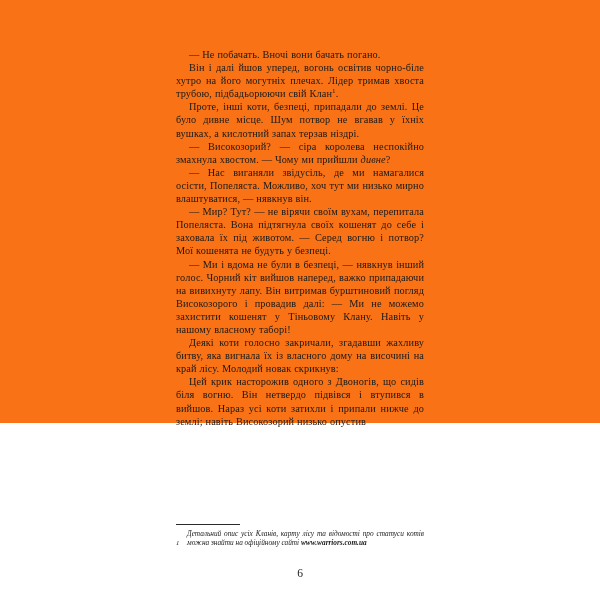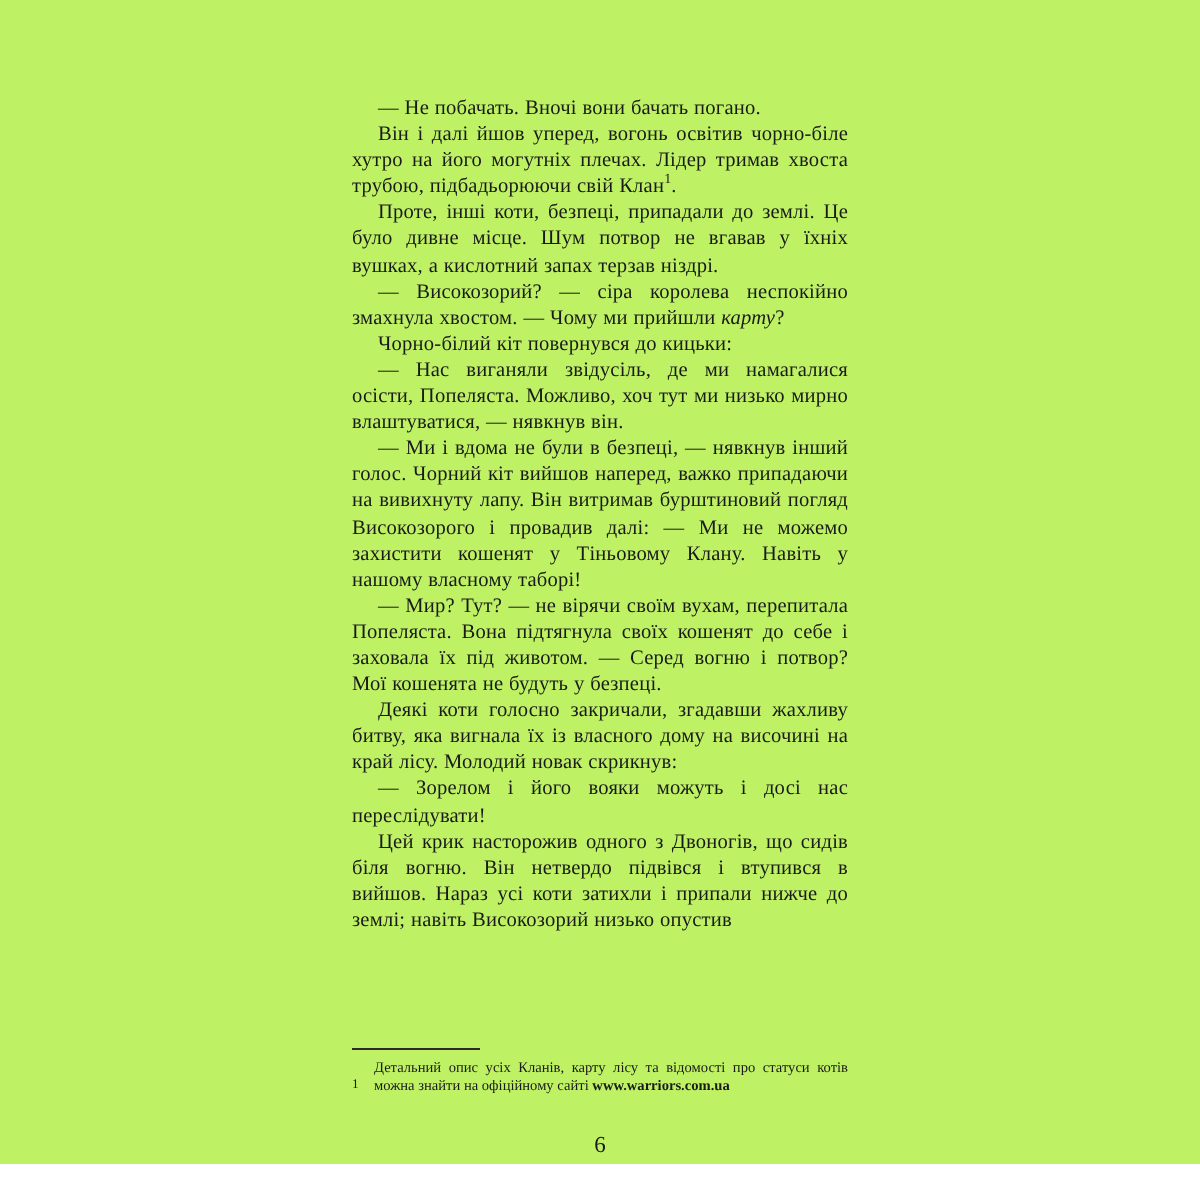--- a/index.html
+++ b/index.html
@@ -10,22 +10,22 @@
   body {
     width: 600px;
     height: 600px;
     overflow: hidden;
     font-family: "Liberation Serif", serif;
     color: #1a1a1a;
   }
   .page {
     position: relative;
     width: 600px;
-    height: 582px;
-    background: #bef264;
+    height: 423px;
+    background: #f97316;
     box-sizing: border-box;
   }
   .text-column {
     position: absolute;
     left: 176px;
     top: 48px;
     width: 248px;
   }
   .para {
     margin: 0;
@@ -55,20 +55,21 @@
   .footnote-rule {
     width: 64px;
     height: 1px;
     background: #2b2b2b;
     margin-bottom: 4px;
   }
   .footnote-row {
     display: flex;
     align-items: flex-end;
     gap: 4px;
+    font-style: italic;
   }
   .footnote-num {
     font-size: 6.6px;
     line-height: 9.4px;
     padding-top: 0px;
     flex: 0 0 auto;
     width: 7px;
   }
   .footnote-text {
     font-size: 7.3px;
@@ -91,27 +92,25 @@
 </style>
 </head>
 <body>
 
 <div class="page">
 
   <div class="text-column">
     <p class="para">— Не побачать. Вночі вони бачать погано.</p>
     <p class="para"><span>Він і далі йшов уперед, вогонь освітив чорно-біле хутро на його могутніх плечах. Лідер тримав хвоста трубою, підбадьорюючи свій Клан</span><span class="footnote-mark">1</span>.</p>
     <p class="para">Проте, інші коти, безпеці, припадали до землі. Це було дивне місце. Шум потвор не вгавав у їхніх вушках, а кислотний запах терзав ніздрі.</p>
-    <p class="para">— Високозорий? — сіра королева неспокійно змахнула хвостом. — Чому ми прийшли <em>карту</em>?</p>
-    <p class="para">Чорно-білий кіт повернувся до киць­ки:</p>
+    <p class="para">— Високозорий? — сіра королева неспокійно змахнула хвостом. — Чому ми прийшли <em>дивне</em>?</p>
     <p class="para">— Нас виганяли звідусіль, де ми намагалися осісти, Попеляста. Можливо, хоч тут ми низько мирно влаштуватися, — нявкнув він.</p>
+    <p class="para">— Мир? Тут? — не вірячи своїм вухам, перепитала Попеляста. Вона підтягнула своїх кошенят до себе і заховала їх під животом. — Серед вогню і потвор? Мої кошенята не будуть у безпеці.</p>
     <p class="para">— Ми і вдома не були в безпеці, — нявкнув інший голос. Чорний кіт вийшов наперед, важко припадаючи на вивихнуту лапу. Він витримав бурштиновий погляд Високозорого і провадив далі: — Ми не можемо захистити кошенят у Тіньовому Клану. Навіть у нашому власному таборі!</p>
-    <p class="para">— Мир? Тут? — не вірячи своїм вухам, перепитала Попеляста. Вона підтягнула своїх кошенят до себе і заховала їх під животом. — Серед вогню і потвор? Мої кошенята не будуть у безпеці.</p>
     <p class="para">Деякі коти голосно закричали, згадавши жахливу битву, яка вигнала їх із власного дому на височині на край лісу. Молодий новак скрикнув:</p>
-    <p class="para">— Зорелом і його вояки можуть і досі нас переслідувати!</p>
     <p class="para">Цей крик насторожив одного з Двоногів, що сидів біля вогню. Він нетвердо підвівся і втупився в вийшов. Нараз усі коти затихли і припали ниж­че до землі; навіть Високозорий низько опустив</p>
   </div>
 
   <div class="footnote-area">
     <div class="footnote-rule"></div>
     <div class="footnote-row">
       <div class="footnote-num">1</div>
       <div class="footnote-text"><span>Детальний опис усіх  Кланів, карту лісу та відомості про статуси котів можна знайти на офіційному сайті </span><span class="site">www.warriors.com.ua</span></div>
     </div>
   </div>

